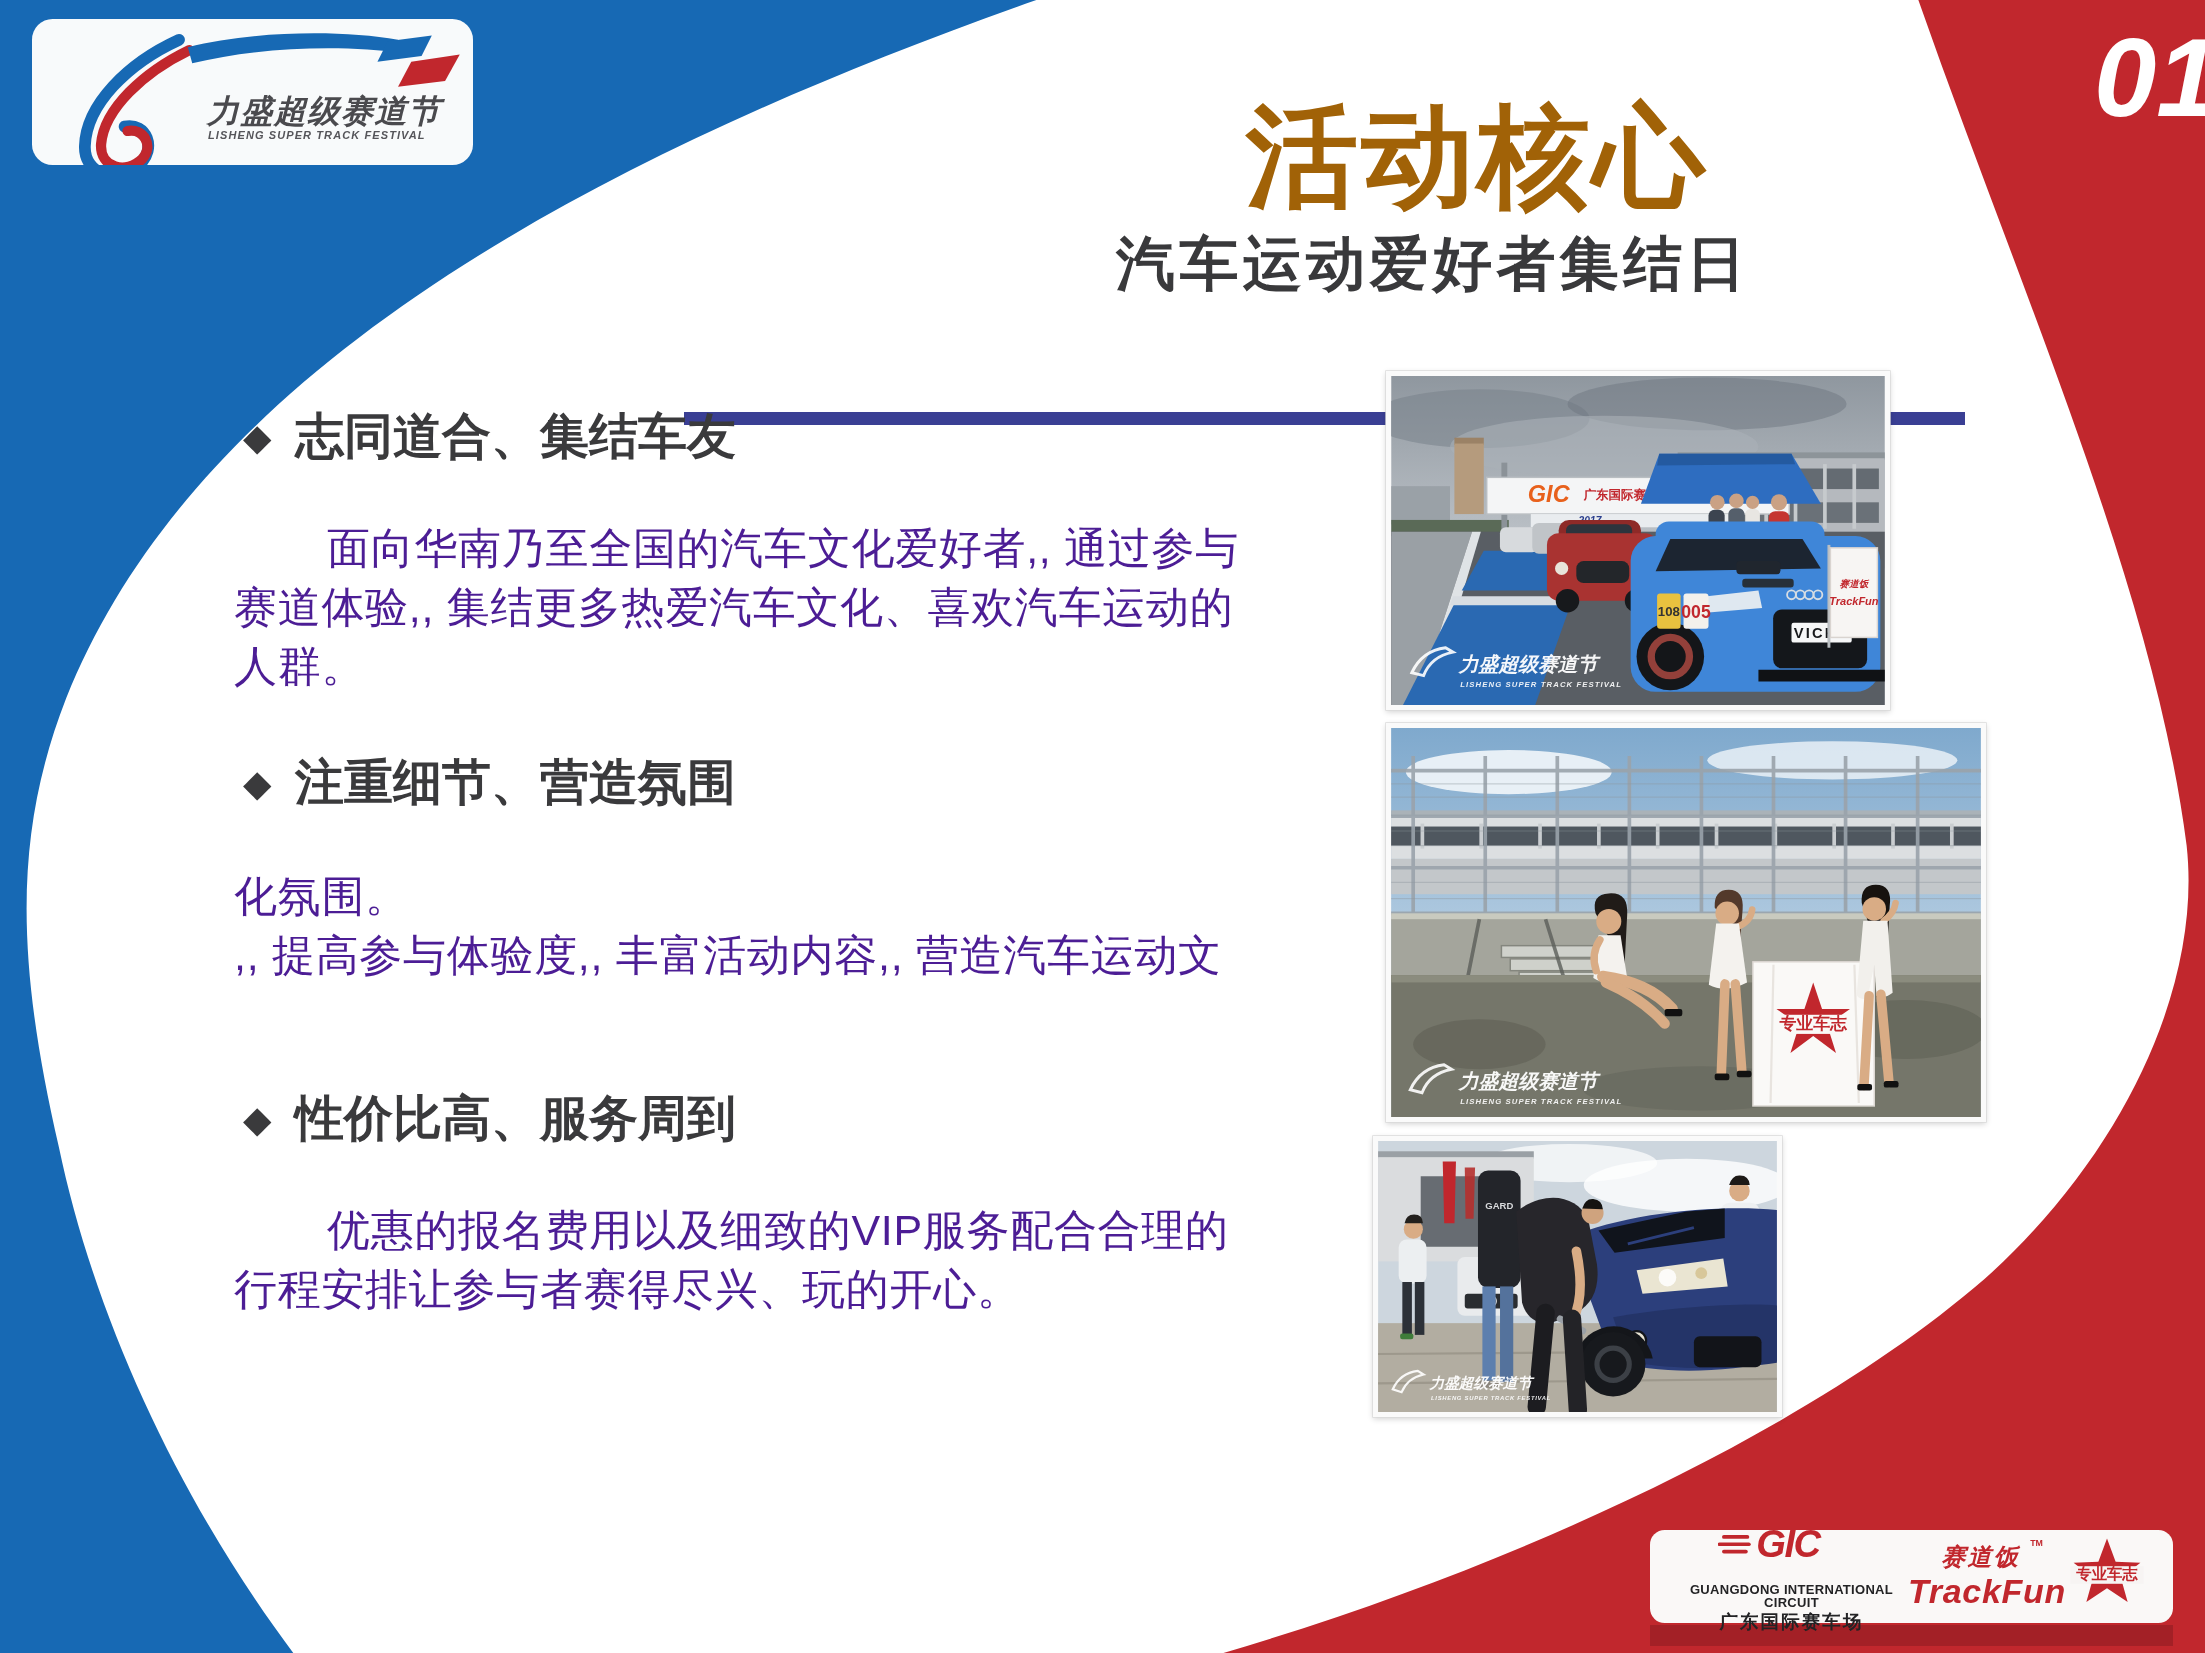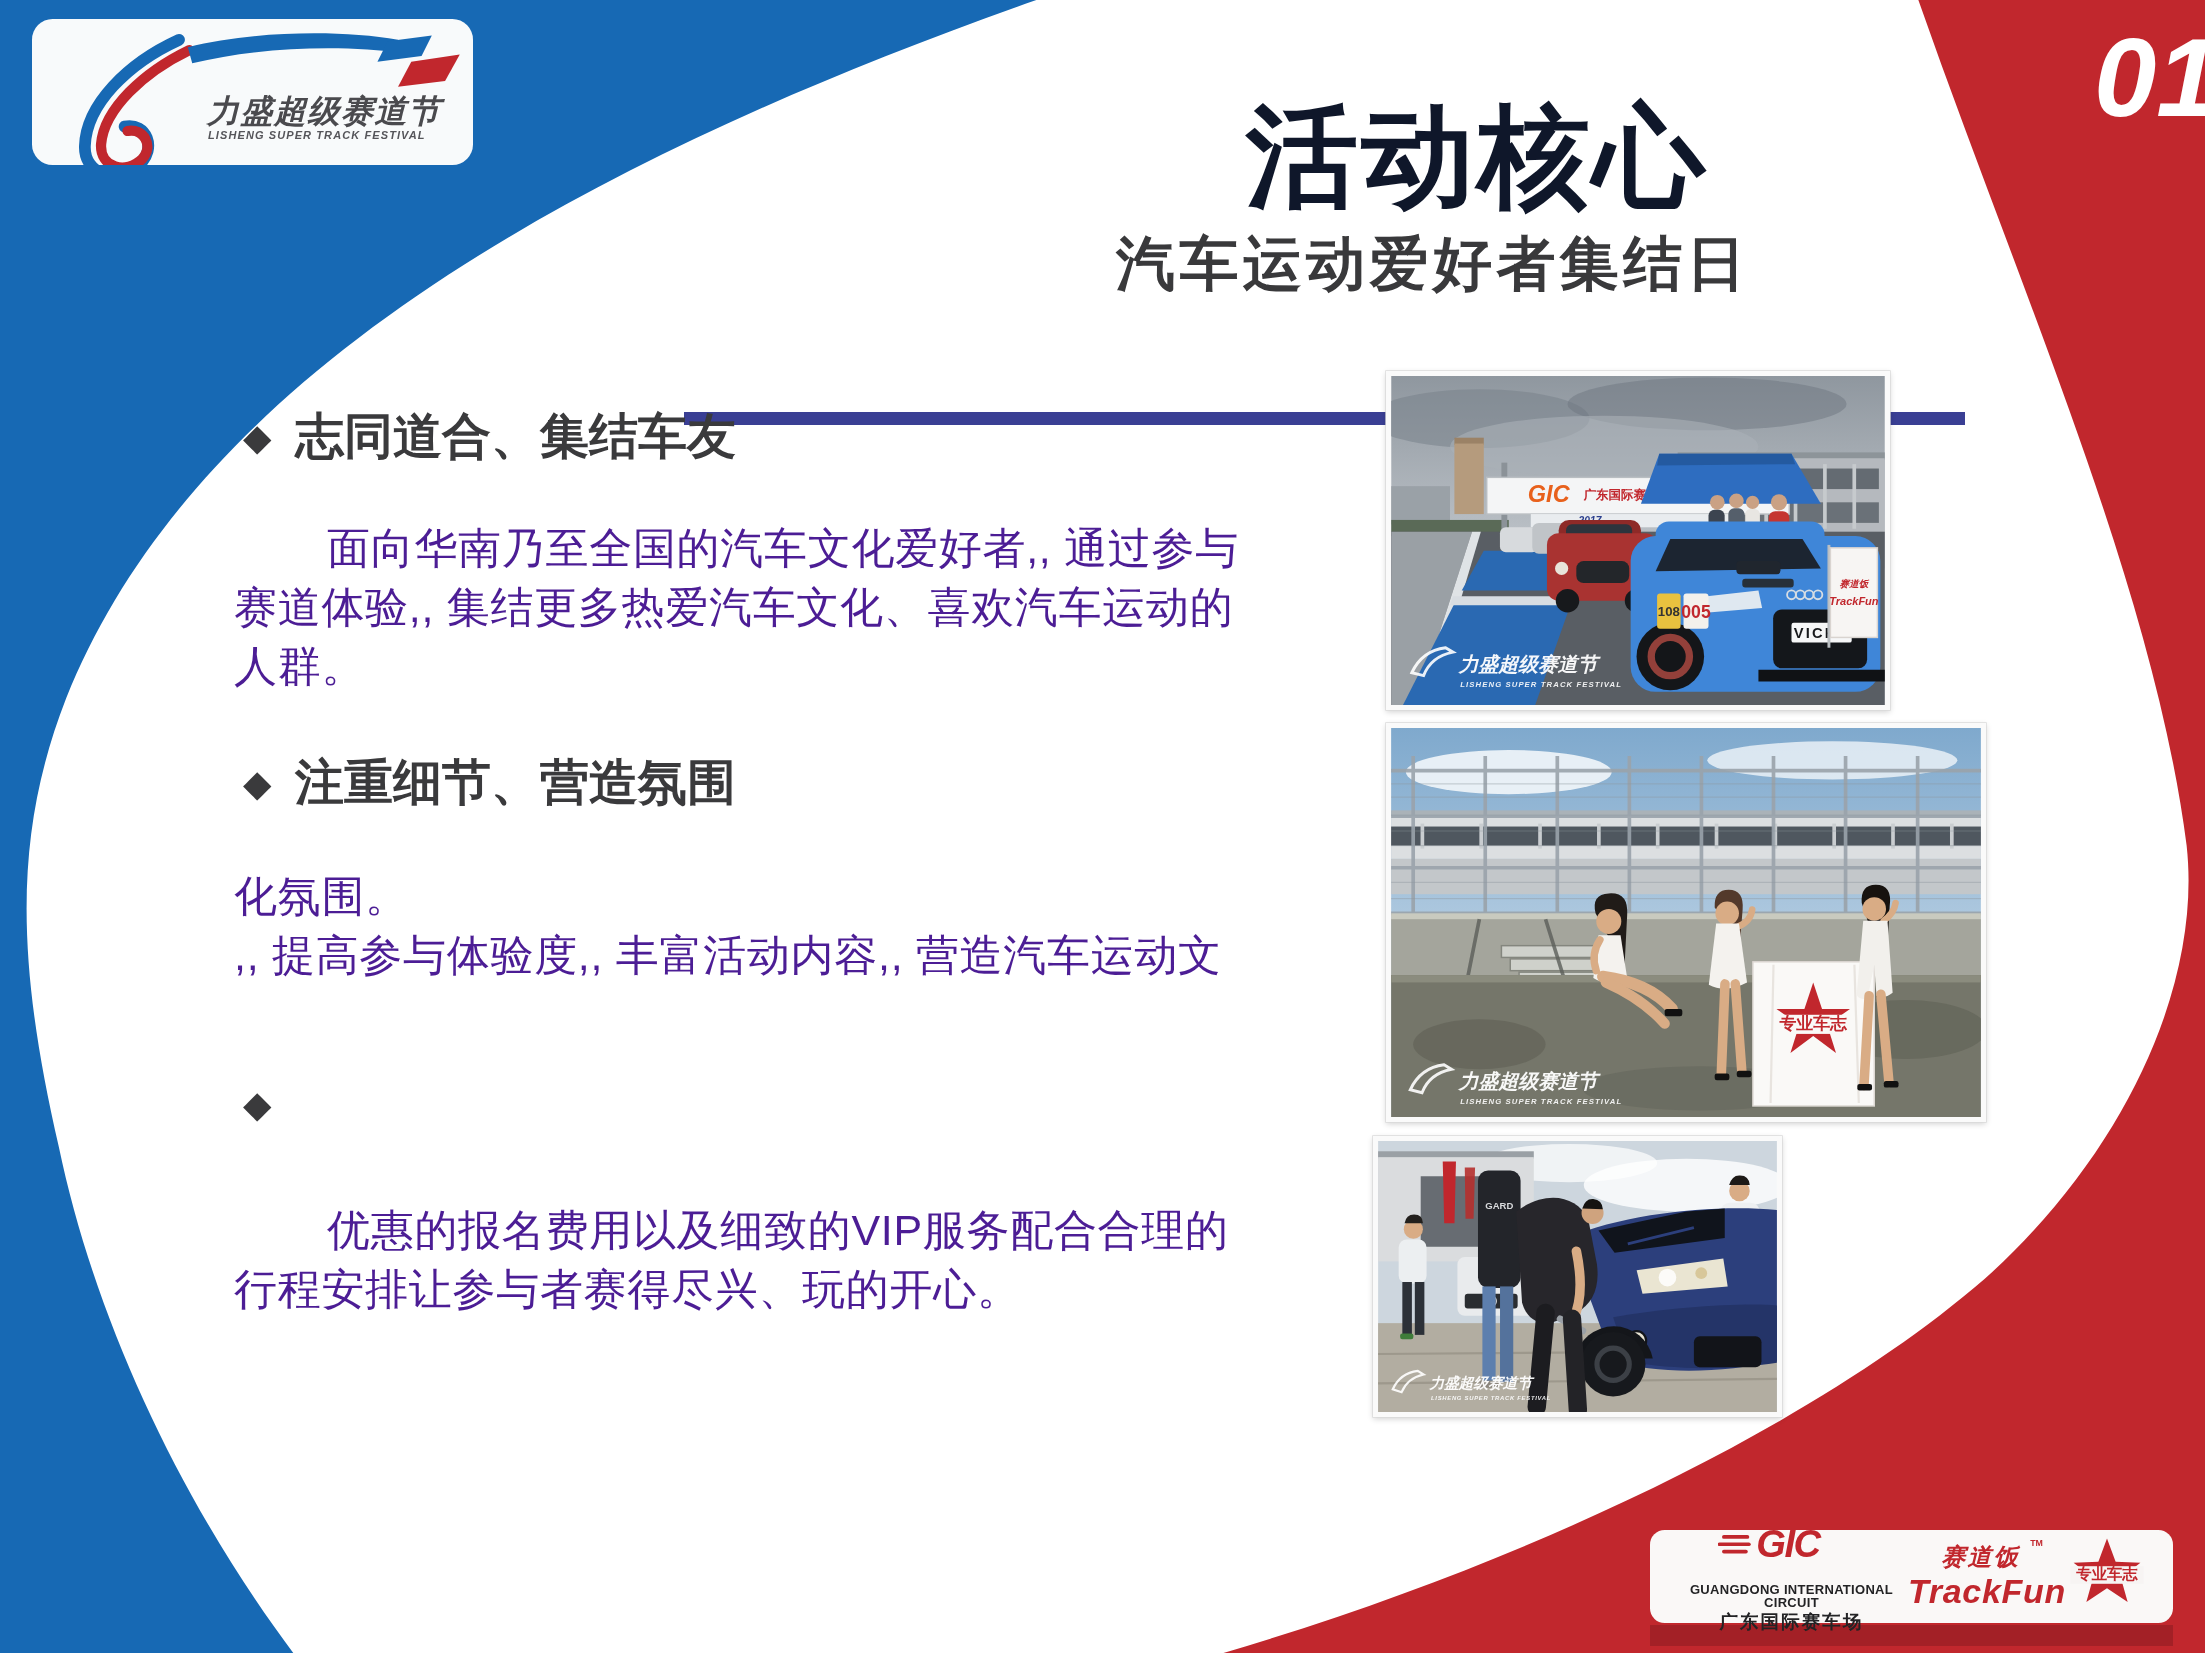--- a/index.html
+++ b/index.html
@@ -25,21 +25,21 @@
   .logo-en{
     position:absolute;left:176px;top:110px;
     font-size:11px;font-weight:700;font-style:italic;
     color:#55555a;letter-spacing:1.1px;white-space:nowrap;
   }
 
   
   .page-title{
     position:absolute;left:1176px;top:7.4px;width:603px;z-index:2;
     text-align:center;font-size:112px;font-weight:900;
-    color:#0f172a;letter-spacing:3.7px;white-space:nowrap;
+    color:#a16207;letter-spacing:3.7px;white-space:nowrap;
   }
   .title-underline{
     position:absolute;left:684px;top:412px;width:1281px;height:12.5px;
     background:#3a3f94;z-index:2;
   }
   .page-subtitle{
     position:absolute;left:1051px;top:176px;width:764px;z-index:2;
     text-align:center;font-size:59px;font-weight:700;
     color:#39393b;letter-spacing:4.4px;white-space:nowrap;
   }
@@ -130,20 +130,21 @@
   <span class="diamond">◆</span>
   <span>注重细节、营造氛围</span>
 </div>
 <div class="sec-body" style="top:867px;">
   <div class="bline">化氛围。</div>
   <div class="bline">,, 提高参与体验度,, 丰富活动内容,, 营造汽车运动文</div>
 </div>
 
 <div class="sec-head" style="top:1086px;">
   <span class="diamond">◆</span>
+  <span>性价比高、服务周到</span>
 </div>
 <div class="sec-body" style="top:1201px;">
   <div class="bline ind">优惠的报名费用以及细致的VIP服务配合合理的</div>
   <div class="bline">行程安排让参与者赛得尽兴、玩的开心。</div>
 </div>
 
 <figure class="photo" id="photo1" style="margin:0;">
 <svg width="494" height="329" viewBox="0 0 672 448">
   <defs>
     <linearGradient id="p1sky" x1="0" y1="0" x2="0" y2="1">

